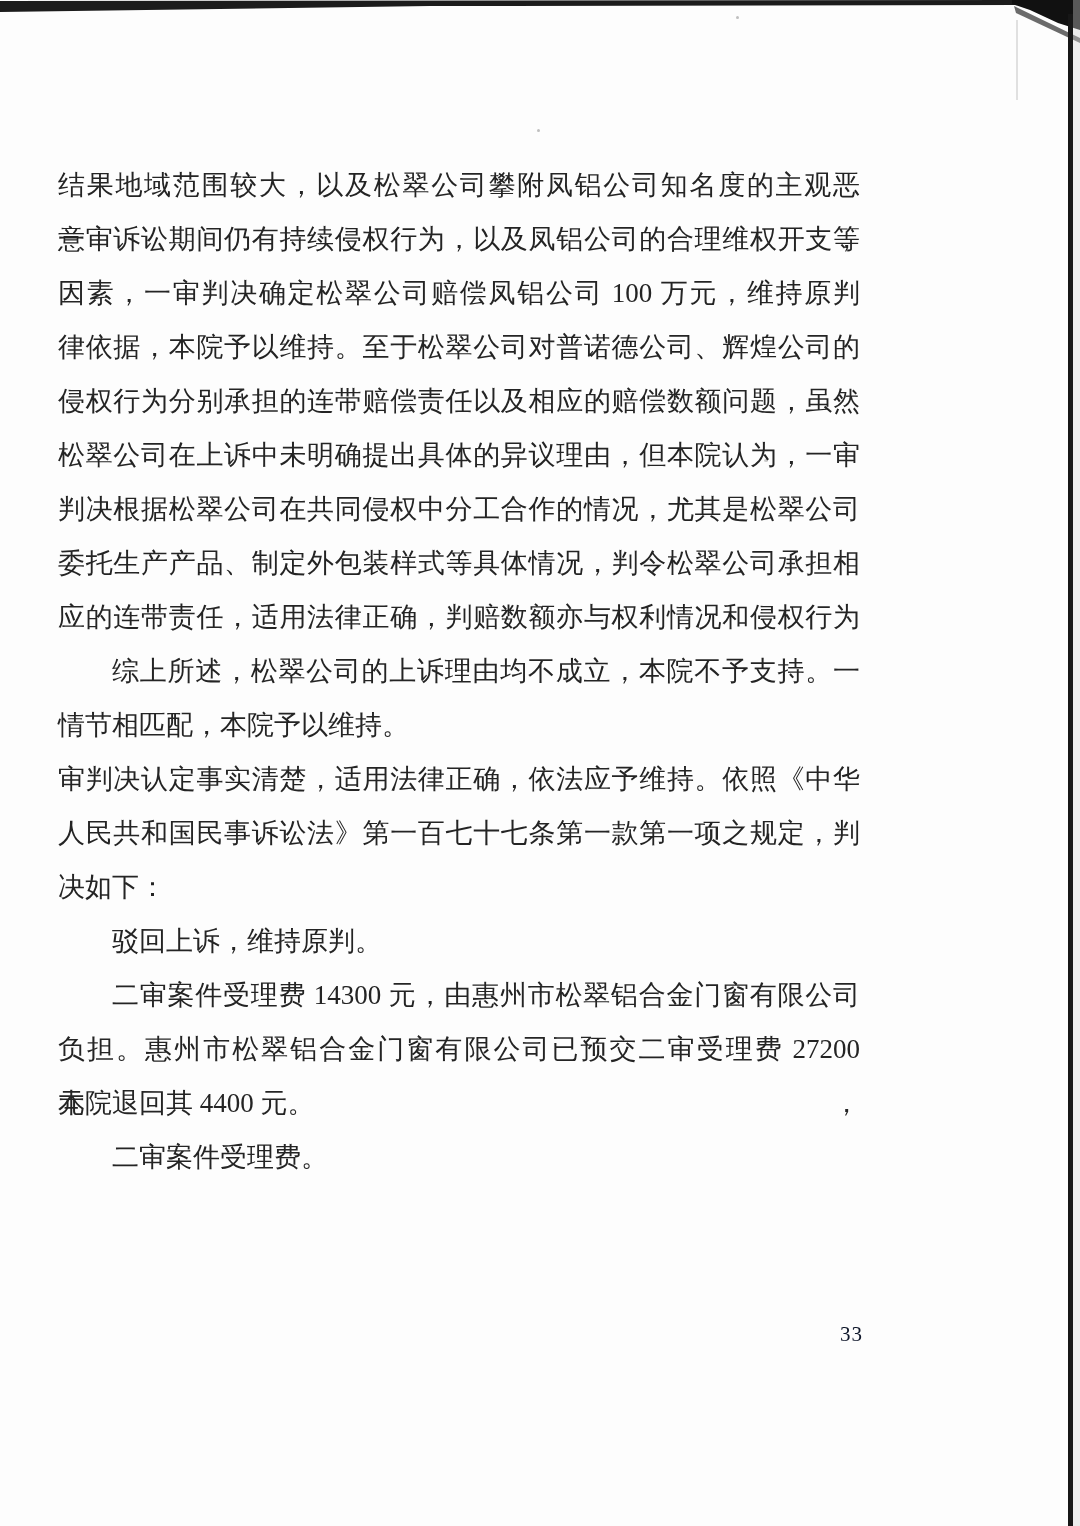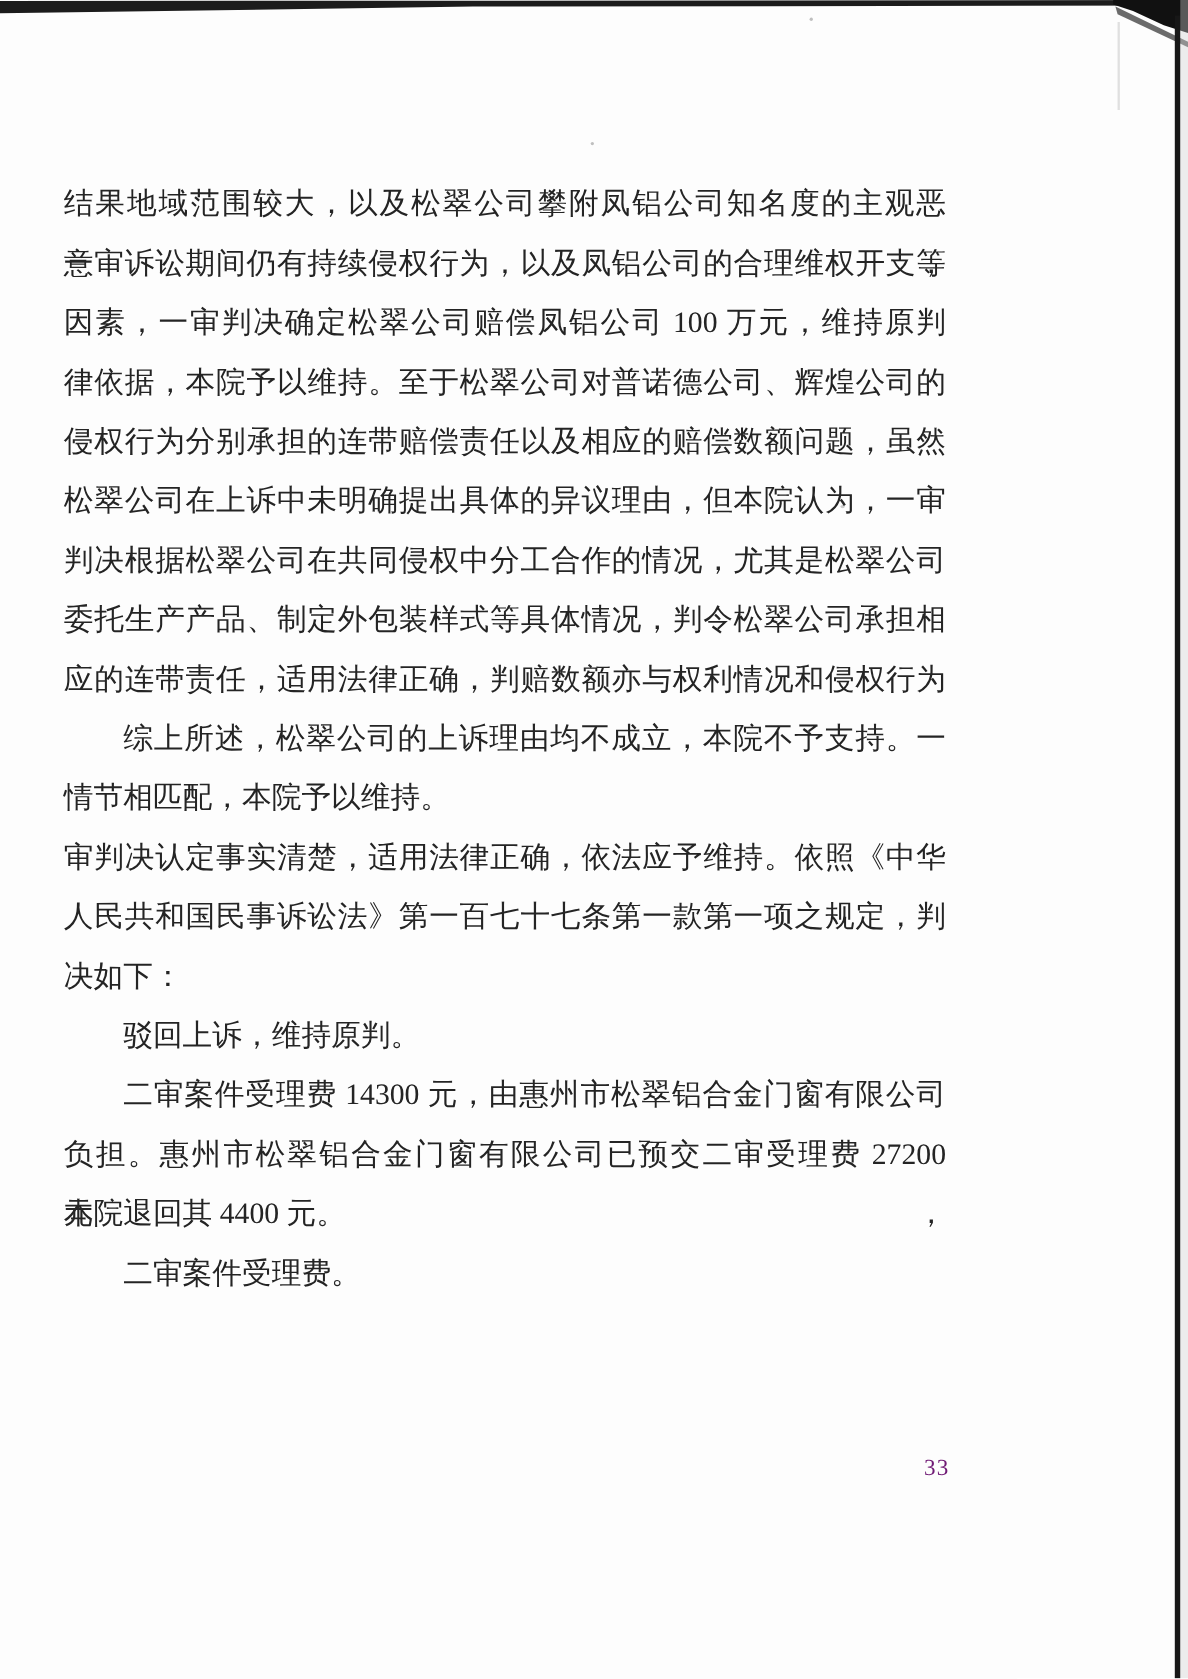--- a/index.html
+++ b/index.html
@@ -69,21 +69,21 @@
     text-align: justify;
     text-align-last: justify;
   }
   .line.indent {
     text-indent: 54px;
   }
   .page-number {
     position: absolute;
     left: 840px; top: 1322px;
     font-size: 21px;
-    color: #701a75;
+    color: #0f172a;
     letter-spacing: 1px;
   }
 </style>
 </head>
 <body>
 
 <div class="page">
 
   <svg class="top-edge-svg" viewBox="0 0 1080 60" xmlns="http://www.w3.org/2000/svg">
     <path d="M0,1 L1080,0 L1080,5 L430,6 L0,12 Z" fill="#1c1c1c"></path>

